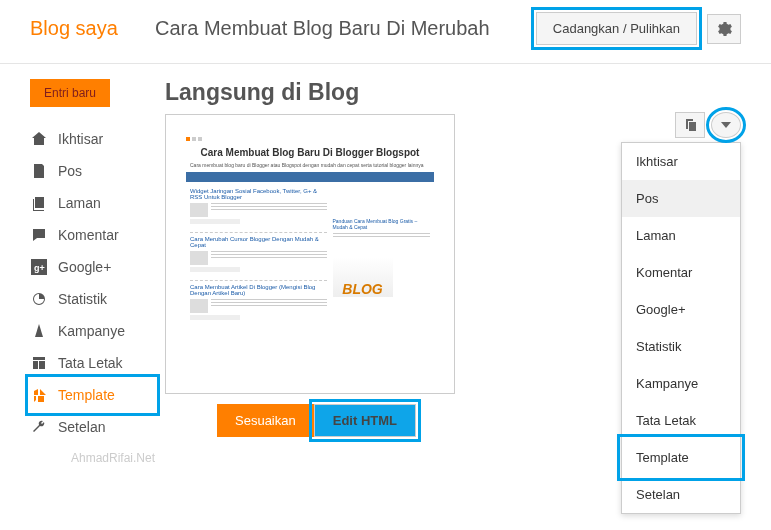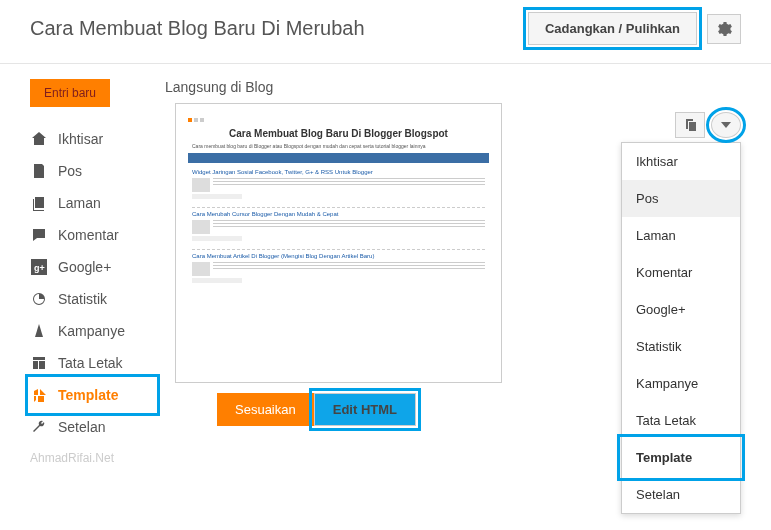--- a/index.html
+++ b/index.html
@@ -2,33 +2,33 @@
 <html><head>
 <meta charset="utf-8">
 <style>
 * { margin: 0; padding: 0; box-sizing: border-box; }
 body { font-family: Arial, sans-serif; font-size: 13px; color: #333; background: #fff; width: 771px; height: 530px; position: relative; overflow: hidden; }
 .header { display: flex; align-items: center; padding: 12px 30px 18px 30px; border-bottom: 1px solid #e5e5e5; }
 .brand { color: #ff7f00; font-size: 20px; width: 125px; font-weight: normal; }
 .title { font-size: 20px; color: #555; flex: 1; font-weight: normal; }
 .backup-btn { background: #f5f5f5; border: 1px solid #ccc; padding: 8px 16px; font-size: 13px; color: #444; cursor: pointer; }
 .gear-btn { background: #f5f5f5; border: 1px solid #ccc; padding: 6px 8px; margin-left: 10px; cursor: pointer; color: #666; }
-.highlight-blue { outline: 3px solid #00a2e8; outline-offset: 2px; font-weight: bold; }
+.highlight-blue { outline: 3px solid #00a2e8; outline-offset: 2px; }
 .container { display: flex; }
 .sidebar { width: 155px; padding: 15px 0 0 30px; }
 .new-entry { background: #ff7f00; color: #7f1d1d; border: none; padding: 7px 14px; font-size: 12px; cursor: pointer; margin-bottom: 16px; }
 .nav-item { display: flex; align-items: center; color: #555; padding: 7px 0; cursor: pointer; font-size: 14px; }
 .nav-item .icon { width: 18px; height: 18px; margin-right: 10px; display: inline-flex; align-items: center; justify-content: center; color: #555; }
 .nav-item.active { color: #ff7f00; }
 .nav-item.active .icon { color: #ff7f00; }
-.watermark { color: #ccc; font-size: 12px; padding-top: 8px; }
+.watermark { color: #ccc; font-size: 12px; padding-top: 8px; text-align: right; }
 .main { flex: 1; padding: 15px 30px 0 10px; }
 .intro { color: #666; font-size: 13px; margin-bottom: 14px; }
-.section-title { font-size: 14px; color: #555; margin-bottom: 8px; font-weight: normal; }
-.preview-box { width: 327px; height: 280px; border: 1px solid #ccc; background: #fff; font-size: 6px; padding: 12px; position: relative; margin-left: 10px; }
+.section-title { font-size: 23px; color: #555; margin-bottom: 8px; font-weight: bold; }
+.preview-box { width: 290px; height: 280px; border: 1px solid #ccc; background: #fff; font-size: 6px; padding: 20px; position: relative; }
 .preview-topbar { height: 8px; display: flex; align-items: center; gap: 2px; margin-bottom: 3px; }
 .preview-dot { width: 4px; height: 4px; background: #ff7f00; }
 .preview-title { text-align: center; font-size: 10px; font-weight: bold; color: #333; margin: 4px 0; }
 .preview-sub { text-align: left; font-size: 5px; color: #555; margin: 2px 0 4px 0; padding: 0 4px; }
 .preview-navbar { height: 10px; background: #3b6ea5; margin: 2px 0 6px 0; }
 .preview-content { display: flex; gap: 6px; padding: 0 4px; }
 .preview-left { flex: 1.4; }
 .preview-right { flex: 1; color: #888; }
 .preview-post { margin-bottom: 8px; }
 .preview-post-title { color: #1a5ba8; font-size: 6px; margin-bottom: 3px; }
@@ -48,20 +48,21 @@
 .trigger-btn.caret { border-radius: 50%; }
 .dropdown-menu { background: #fff; border: 1px solid #ccc; width: 120px; box-shadow: 0 2px 6px rgba(0,0,0,0.15); }
 .dropdown-item { padding: 11px 14px; font-size: 13px; color: #333; cursor: pointer; }
 .dropdown-item.hovered { background: #f0f0f0; }
 svg { display: block; }
 </style>
 </head>
 <body>
 
 <div class="header">
+  <div class="brand">Blog saya</div>
   <div class="title">Cara Membuat Blog Baru Di Merubah</div>
   <button class="backup-btn highlight-blue">Cadangkan / Pulihkan</button>
   <button class="gear-btn">
     <span>
       <svg width="16" height="16" viewBox="0 0 16 16">
           <path fill="#666" d="M8 5a3 3 0 100 6 3 3 0 000-6zm6.5 3c0-.4 0-.8-.1-1.1l1.5-1.2-1.5-2.6-1.8.7c-.6-.5-1.2-.8-1.9-1L10.5 1h-3l-.2 1.8c-.7.2-1.3.5-1.9 1l-1.8-.7L2.1 5.7l1.5 1.2c-.1.3-.1.7-.1 1.1s0 .8.1 1.1l-1.5 1.2 1.5 2.6 1.8-.7c.6.5 1.2.8 1.9 1l.2 1.8h3l.2-1.8c.7-.2 1.3-.5 1.9-1l1.8.7 1.5-2.6-1.5-1.2c.1-.3.1-.7.1-1.1z"></path>
         </svg>
     </span>
   </button>
 </div>
@@ -200,20 +201,29 @@
                 <div class="preview-thumb"></div>
                 <div class="preview-lines">
                   <div class="preview-line"></div>
                   <div class="preview-line"></div>
                   <div class="preview-line"></div>
                 </div>
               </div>
             <div class="preview-meta"></div>
           </div>
         </div>
+        <div class="preview-right">
+          <div style="height:30px"></div>
+          <div style="font-size:5px;color:#1a5ba8">Panduan Cara Membuat Blog Gratis – Mudah &amp; Cepat</div>
+          <div class="preview-line" style="margin-top:3px"></div>
+            <div class="preview-line"></div>
+          <div class="preview-blog-img" style="margin-top:20px">
+              <span class="preview-blog-text">BLOG</span>
+            </div>
+        </div>
       </div>
     </div>
 
     <div class="btn-row">
       <button class="btn-orange">Sesuaikan</button>
       <button class="btn-gray highlight-blue">Edit HTML</button>
     </div>
   </div>
 </div>
 

